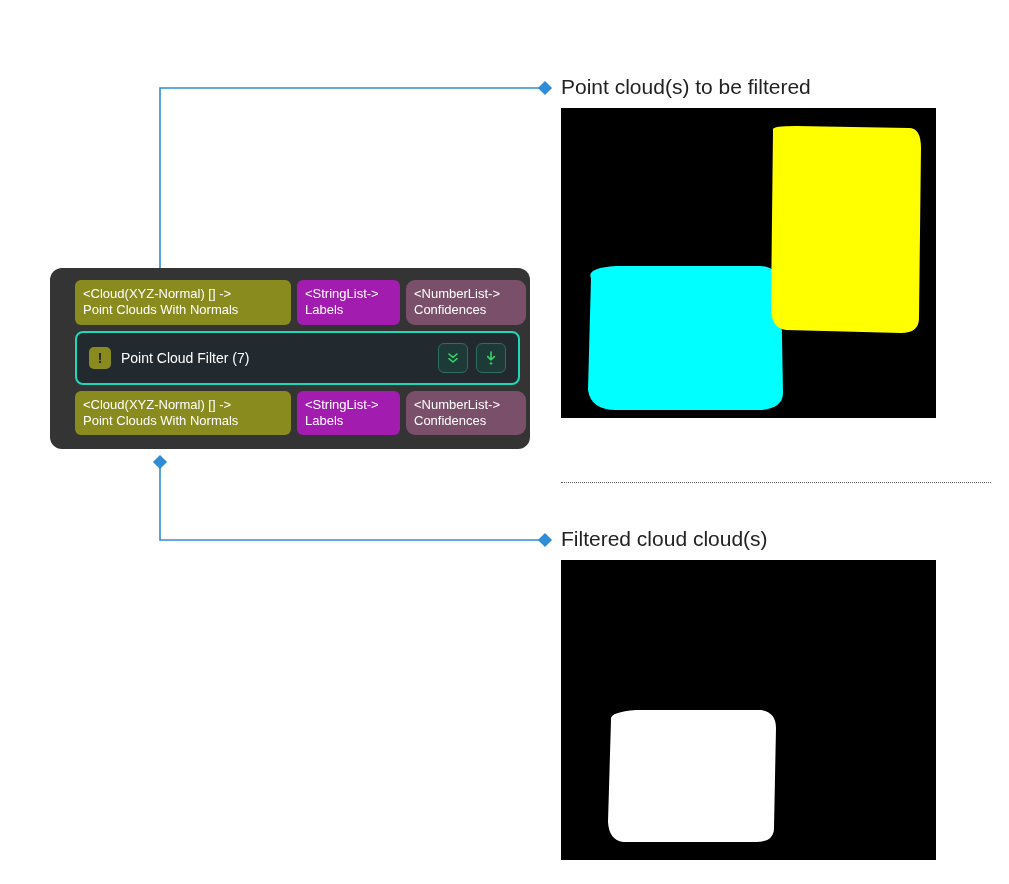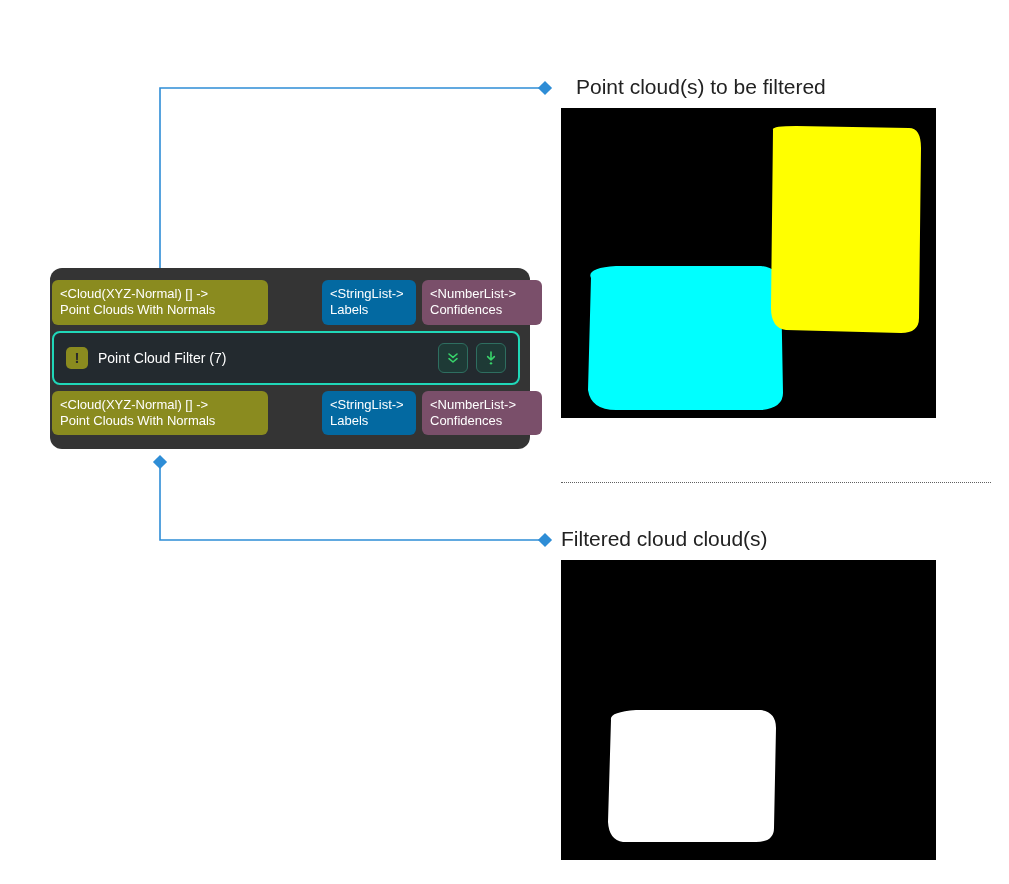--- a/index.html
+++ b/index.html
@@ -14,38 +14,38 @@
   .stage { position: absolute; inset: 0; }
   svg.connectors { position: absolute; inset: 0; width: 1009px; height: 884px; pointer-events: none; }
 
   
   .node {
     position: absolute;
     left: 50px; top: 268px;
     width: 480px;
     background: #343434;
     border-radius: 12px;
-    padding: 12px 10px 14px 2px;
+    padding: 12px 10px 14px 25px;
     display: flex; flex-direction: column; gap: 6px;
   }
   .port-row { display: flex; gap: 6px; }
   .port {
     flex: 0 0 auto;
     border-radius: 6px;
     padding: 6px 8px 6px 8px;
     color: #fff;
     font-size: 13px;
     line-height: 1.25;
     text-align: left;
   }
   .port .type { display:block; }
   .port .label { display:block; }
   .port.olive { background: #8a8b1f; width: 216px; }
-  .port.brown { background: #0369a1; width: 94px; margin-left: 48px; }
-  .port.plum  { background: #7a4f6a; width: 120px; }
+  .port.brown { background: #a21caf; width: 103px; }
+  .port.plum  { background: #7a4f6a; width: 120px; border-radius: 9px; }
 
   .node-title {
     position: relative;
     background: #232a2f;
     border: 2px solid #20d7b8;
     border-radius: 8px;
     padding: 10px 12px;
     display: flex; align-items: center; gap: 10px;
     color: #fff; font-size: 14px;
   }
@@ -58,21 +58,21 @@
   .sq-btn {
     width: 30px; height: 30px; border-radius:6px;
     background:#1e3a36; border:1px solid #2e6e60;
     display:flex; align-items:center; justify-content:center;
     cursor:pointer;
   }
   .sq-btn svg { width:16px; height:16px; }
 
   
   .callout { position:absolute; font-size:21px; color:#222; }
-  .callout.top { left:576px; top:75px; }
+  .callout.top { left:561px; top:75px; }
   .callout.bottom { left:561px; top:527px; }
 
   
   .pc-img {
     position:absolute; width:375px; height:310px; background:#000;
   }
   .pc-img.top { left:561px; top:108px; }
   .pc-img.bottom { left:561px; top:560px; height:300px; }
 
   

